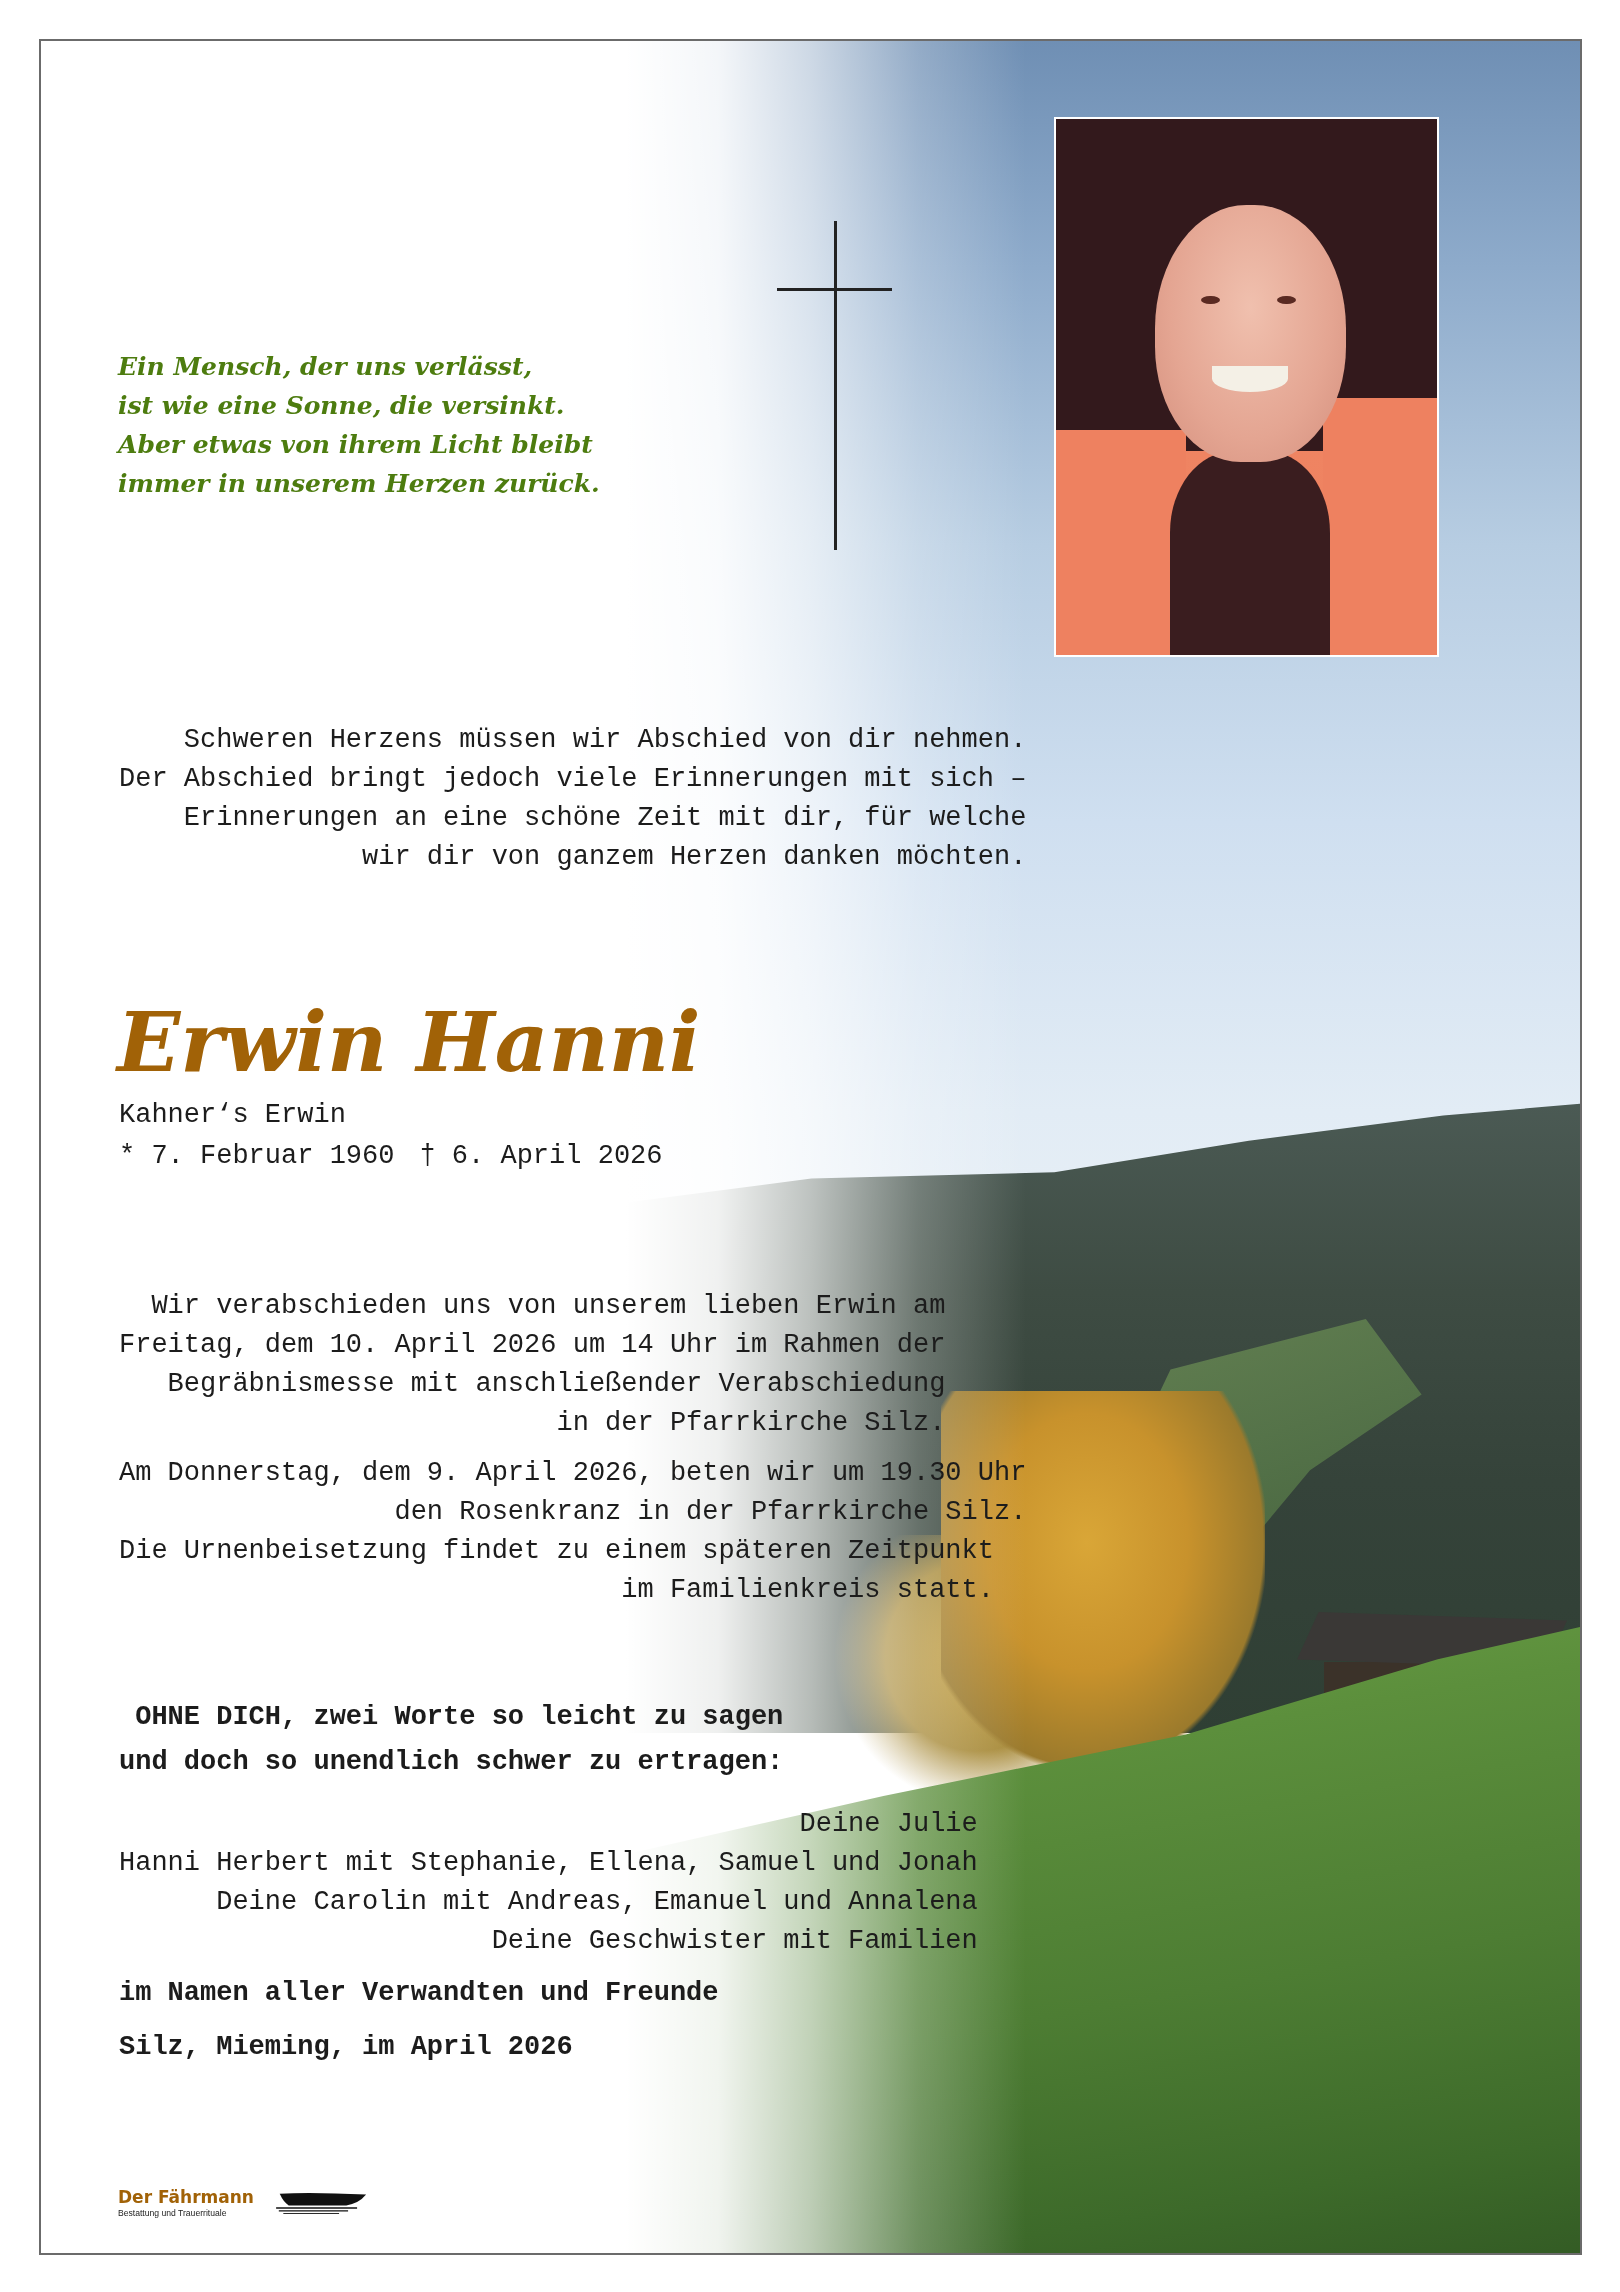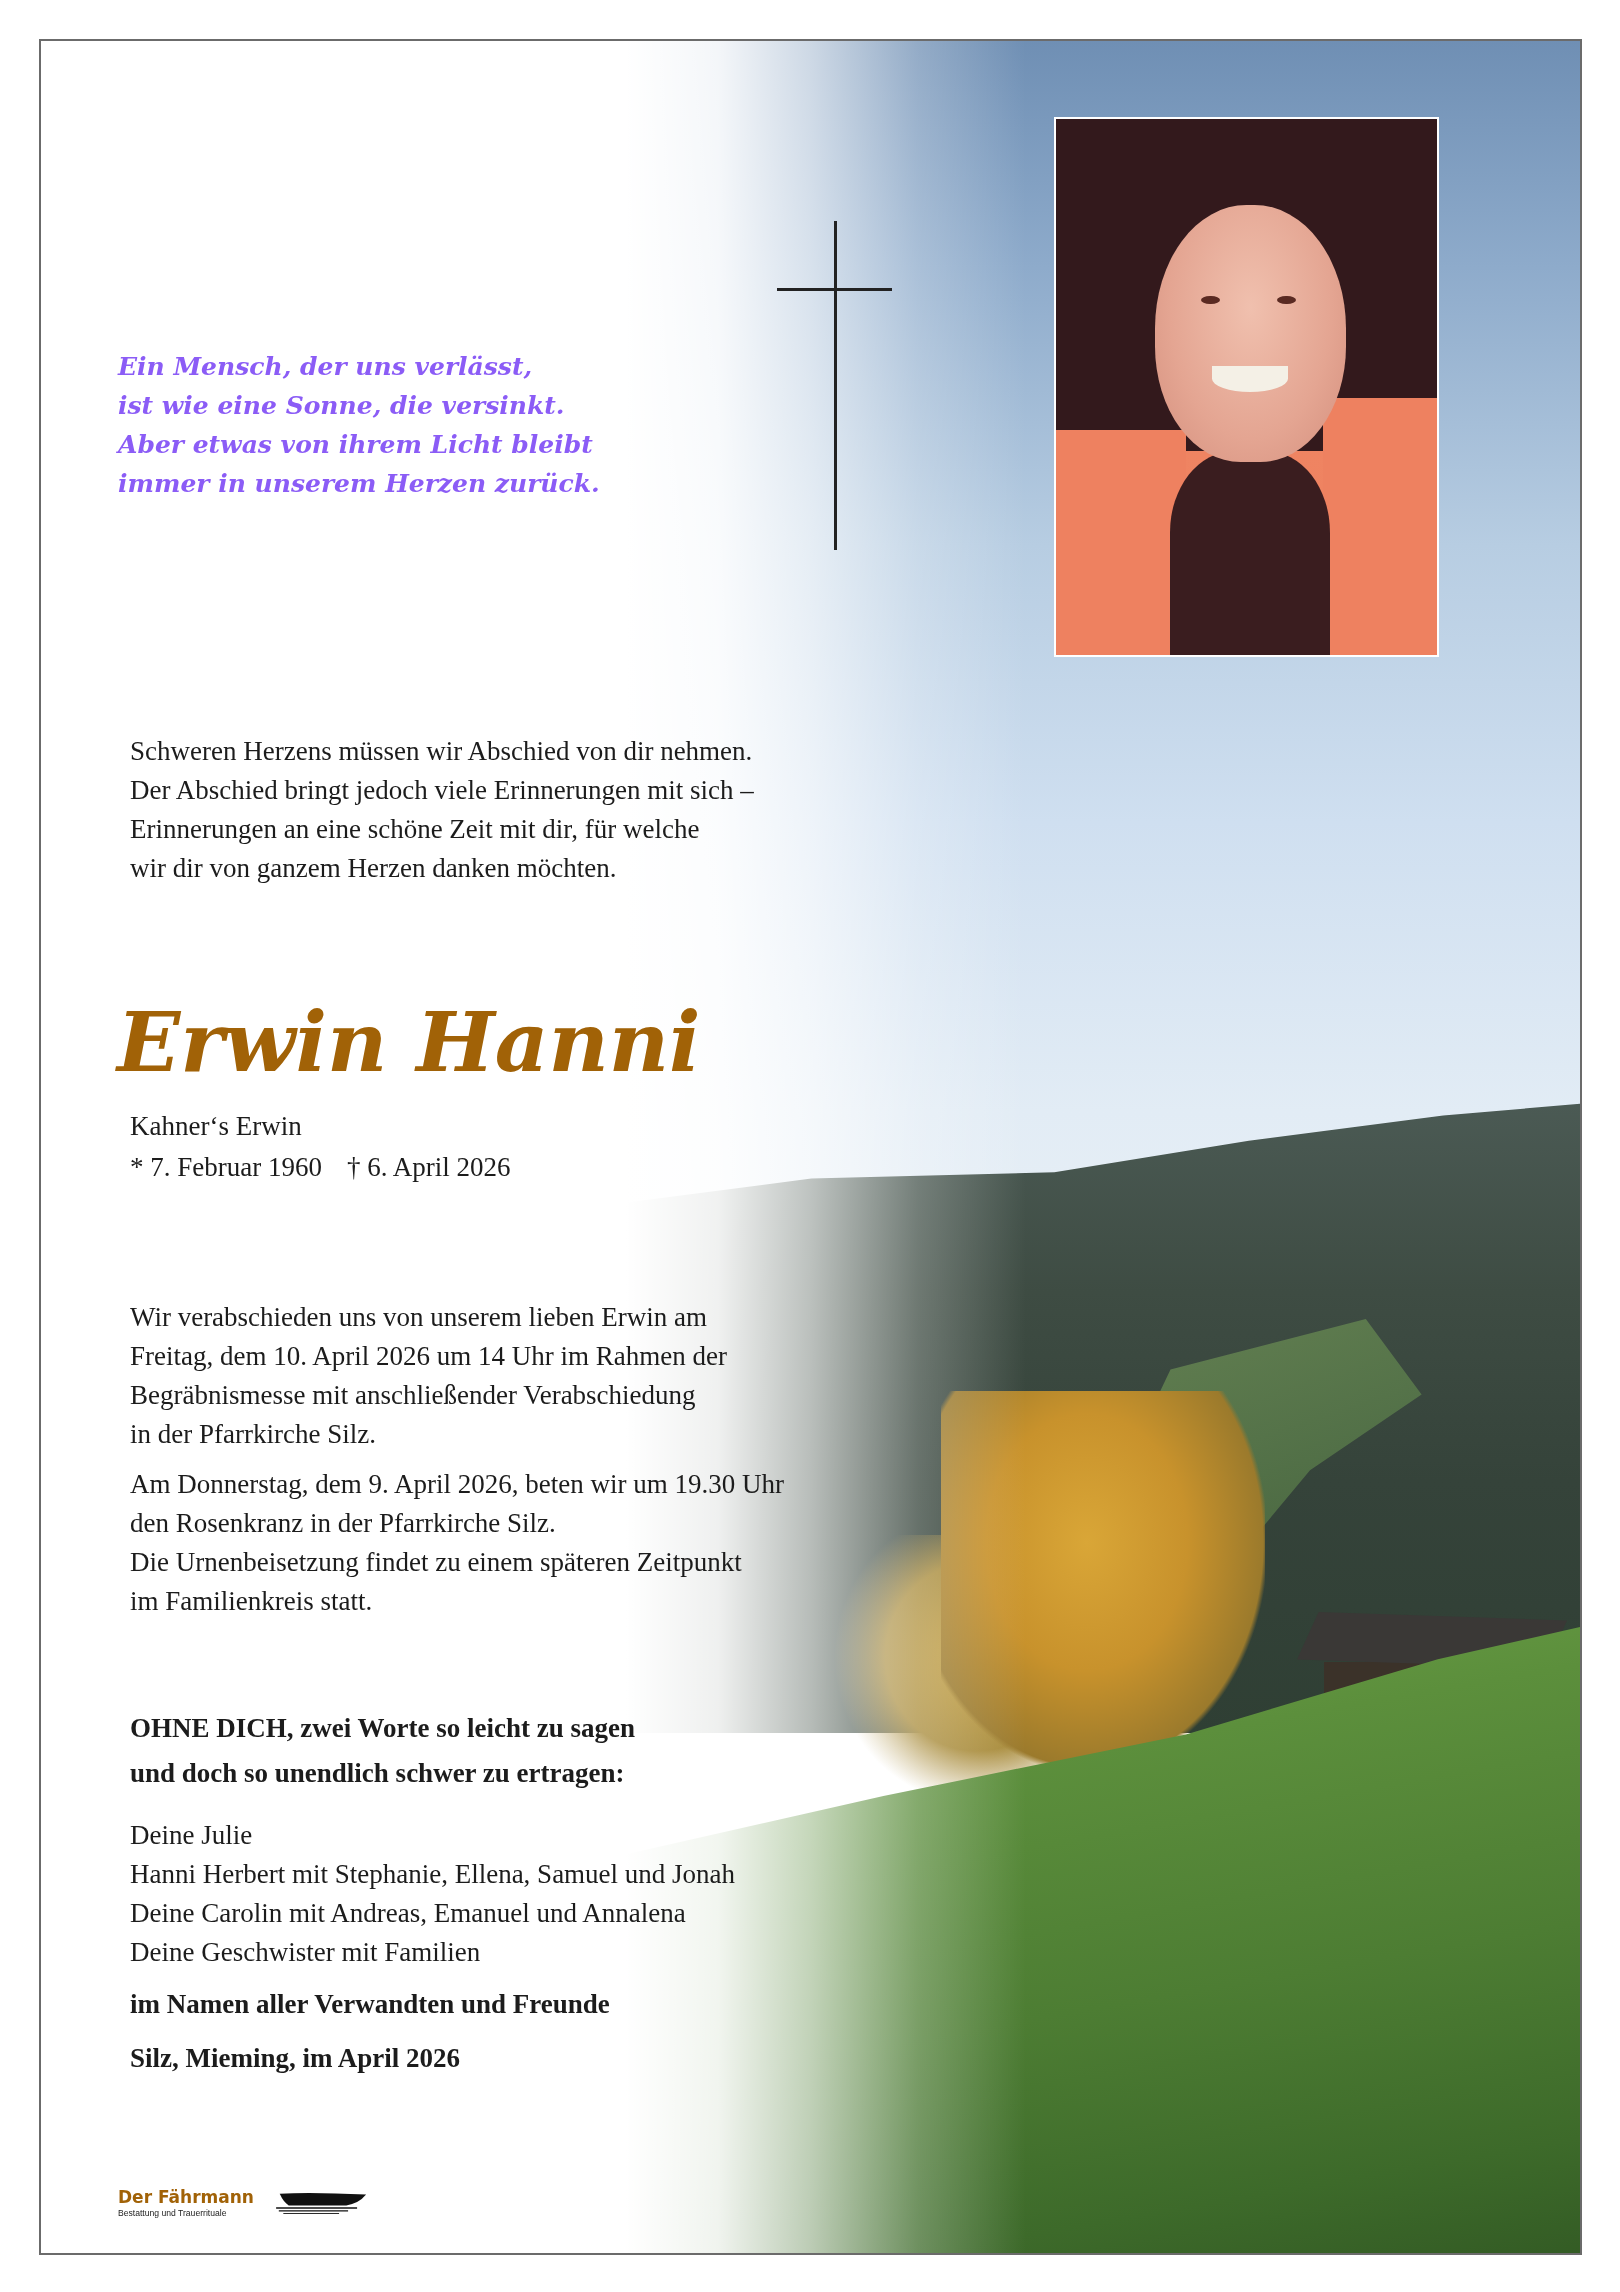--- a/index.html
+++ b/index.html
@@ -56,21 +56,21 @@
   .fade {
     position: absolute; inset: 0;
     background: linear-gradient(90deg, #ffffff 0%, #ffffff 38%, rgba(255,255,255,.92) 44%, rgba(255,255,255,.65) 50%, rgba(255,255,255,.25) 57%, rgba(255,255,255,0) 64%);
   }
 
   
   .quote {
     position: absolute; left: 77px; top: 306px;
     font-family: "DejaVu Serif", "Liberation Serif", serif;
     font-style: italic; font-weight: bold;
-    font-size: 25px; line-height: 39px; color: #8b5cf6;
+    font-size: 25px; line-height: 39px; color: #4d7c0f;
     margin: 0;
   }
   .quote div { white-space: nowrap; }
 
   .cross { position: absolute; left: 736px; top: 180px; width: 117px; height: 333px; }
   .cross .v { position: absolute; left: 57px; top: 0; width: 2.7px; height: 329px; background: #222; }
   .cross .h { position: absolute; left: 0; top: 67px; width: 115px; height: 2.7px; background: #222; }
 
   .portrait {
     position: absolute; left: 1013px; top: 76px; width: 385px; height: 540px;
@@ -86,22 +86,22 @@
   .portrait .jacket-l { position:absolute; left:0; top:58%; width:34%; height:42%; background:#ee8160; }
   .portrait .jacket-r { position:absolute; right:0; top:52%; width:30%; height:48%; background:#ee8160; }
   .portrait .shirt { position:absolute; left:30%; top:62%; width:42%; height:38%; background:#3a1d1f; border-radius: 40% 40% 0 0; }
   .portrait .face { position:absolute; left:26%; top:16%; width:50%; height:48%; background: radial-gradient(ellipse at 50% 40%, #f0c0ae 0%, #e4a592 60%, #d48f7d 100%); border-radius: 48% 48% 45% 45%; }
   .portrait .smile { position:absolute; left:41%; top:46%; width:20%; height:5%; background:#f4f0e6; border-radius: 0 0 50% 50%; }
   .portrait .eye-l, .portrait .eye-r { position:absolute; top:33%; width:5%; height:1.6%; background:#5a2a22; border-radius:50%; }
   .portrait .eye-l { left:38%; } .portrait .eye-r { left:58%; }
 
   .body-text {
     position: absolute; left: 78px;
-    font-family: Liberation Serif, serif;
-    font-size: 27px; line-height: 39px; color: #1c1c1c; margin: 11px;
+    font-family: Liberation Mono, monospace;
+    font-size: 27px; line-height: 39px; color: #1c1c1c; margin: 0; text-align: right;
   }
   .body-text div { white-space: nowrap; }
   .intro { top: 680px; }
 
   .name {
     position: absolute; left: 76px; top: 952px;
     font-family: "DejaVu Serif", "Liberation Serif", serif;
     font-style: italic; font-weight: bold; font-size: 83px; line-height: 99px;
     color: #a16207; white-space: nowrap; margin: 0;
   }

